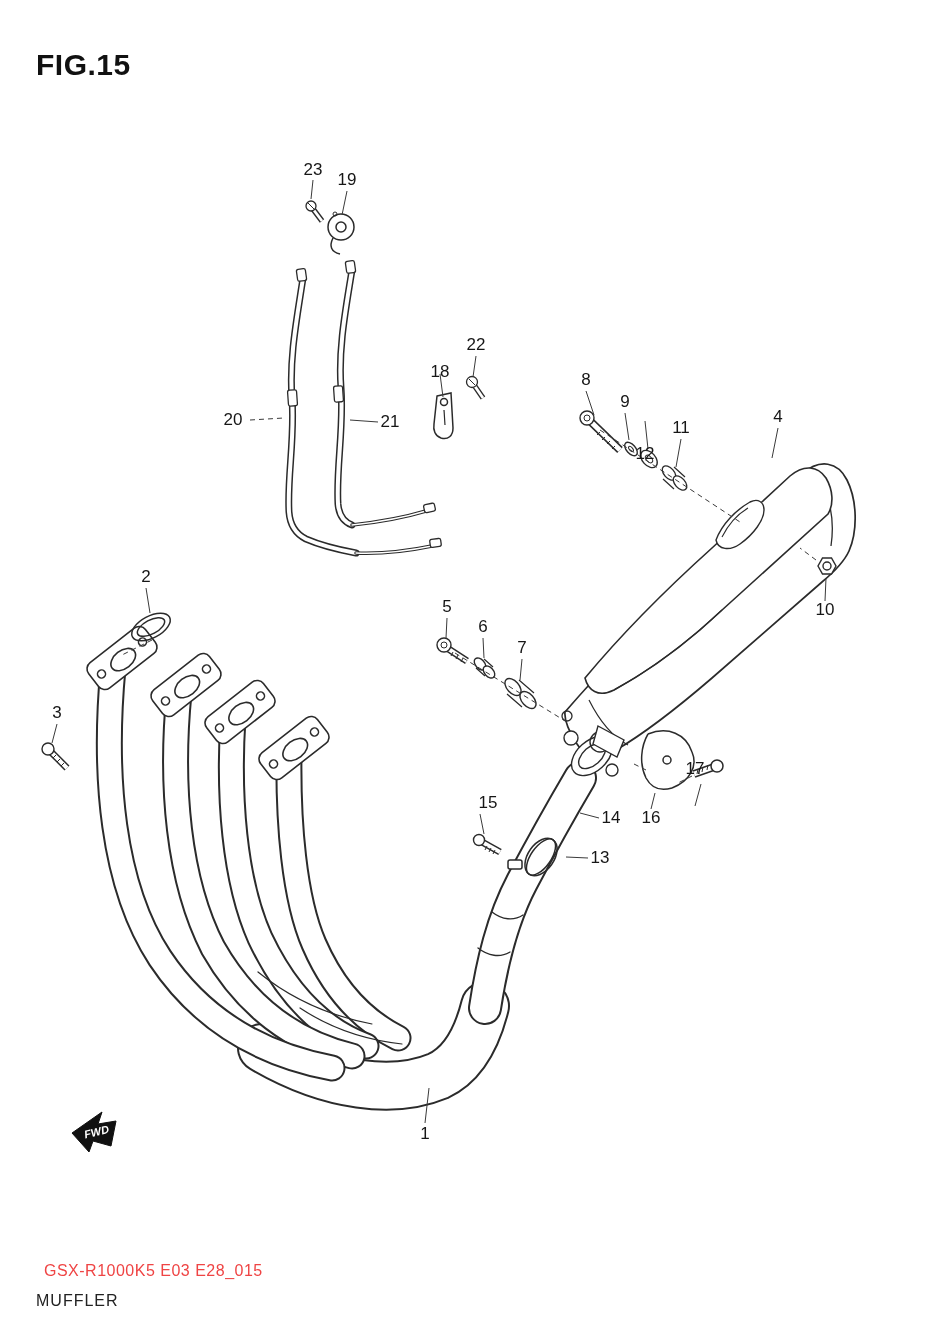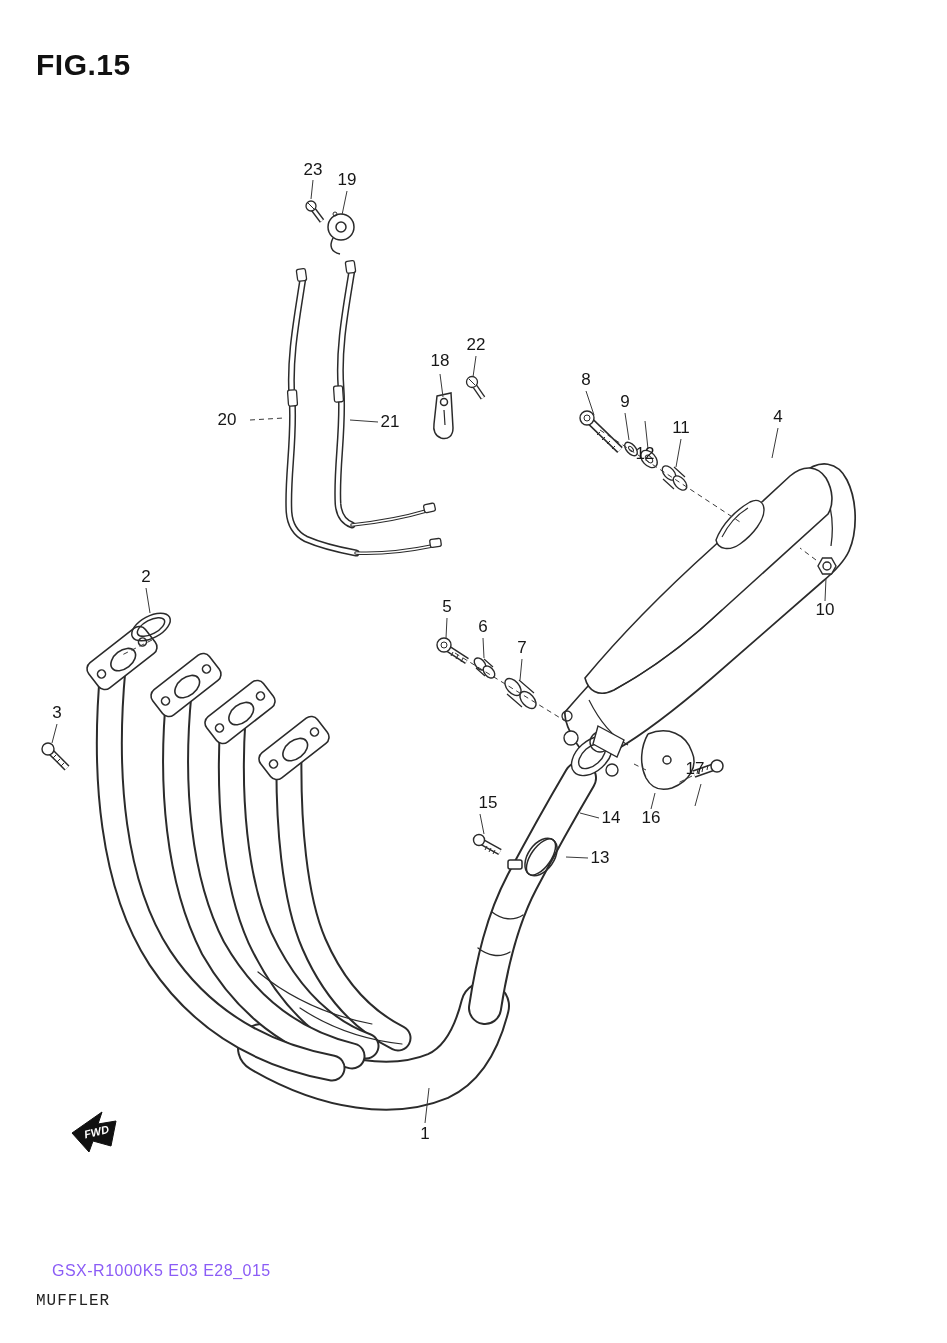--- a/index.html
+++ b/index.html
@@ -11,26 +11,26 @@
     font-family:"Liberation Sans", sans-serif;
     overflow:hidden;
   }
   #diagram-svg{position:absolute;left:0;top:0;width:947px;height:1343px;}
   .fig-title{
     position:absolute;left:36px;top:48px;
     font-size:30px;font-weight:bold;color:#111;
     letter-spacing:0.5px;
   }
   .footer-code{
-    position:absolute;left:52px;top:1262px;
-    font-size:16px;color:#8b5cf6;letter-spacing:0.5px;
+    position:absolute;left:44px;top:1262px;
+    font-size:16px;color:#ef4444;letter-spacing:0.5px;
   }
   .footer-name{
     position:absolute;left:36px;top:1292px;
-    font-size:16px;color:#222;letter-spacing:1px;font-family:Liberation Mono, monospace;
+    font-size:16px;color:#222;letter-spacing:1px;
   }
   .callout{
     position:absolute;
     transform:translate(-50%,-50%);
     font-size:17px;color:#161616;
     white-space:nowrap;
   }
 </style>
 </head>
 <body>
@@ -286,23 +286,23 @@
       <div class="callout" style="left: 586px; top: 380px;">8</div>
       <div class="callout" style="left: 625px; top: 402px;">9</div>
       <div class="callout" style="left: 825px; top: 610px;">10</div>
       <div class="callout" style="left: 681px; top: 428px;">11</div>
       <div class="callout" style="left: 645px; top: 410px; margin-top: 44px;">12</div>
       <div class="callout" style="left: 600px; top: 858px;">13</div>
       <div class="callout" style="left: 611px; top: 818px;">14</div>
       <div class="callout" style="left: 480px; top: 803px; margin-left: 8px;">15</div>
       <div class="callout" style="left: 651px; top: 818px;">16</div>
       <div class="callout" style="left: 695px; top: 769px;">17</div>
-      <div class="callout" style="left: 440px; top: 361px;">18</div>
+      <div class="callout" style="left: 440px; top: 372px;">18</div>
       <div class="callout" style="left: 347px; top: 180px;">19</div>
-      <div class="callout" style="left: 227px; top: 420px;">20</div>
+      <div class="callout" style="left: 233px; top: 420px;">20</div>
       <div class="callout" style="left: 390px; top: 422px;">21</div>
       <div class="callout" style="left: 476px; top: 345px;">22</div>
       <div class="callout" style="left: 313px; top: 170px;">23</div>
     </div>
 
   <div class="footer-code">GSX-R1000K5 E03 E28_015</div>
   <div class="footer-name">MUFFLER</div>
 </div>
 
 </body></html>

